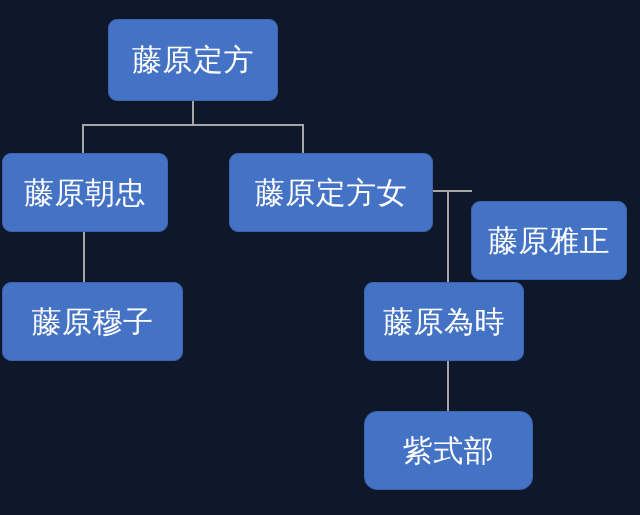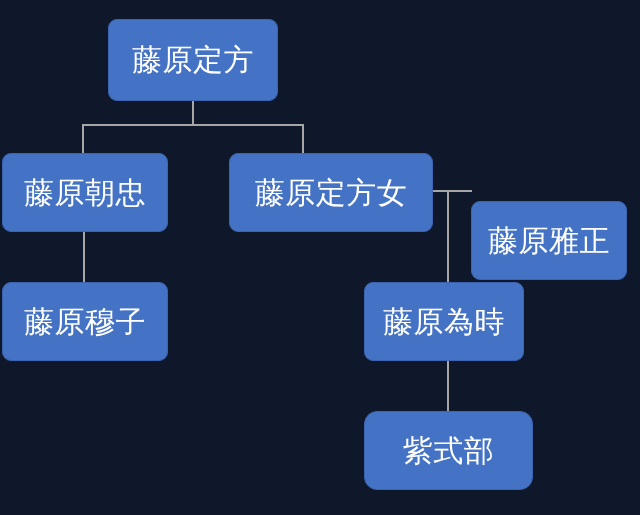--- a/index.html
+++ b/index.html
@@ -43,21 +43,21 @@
     background: #A6A6A6;
   }
   .conn.v { width: 2px; }
   .conn.h { height: 2px; }
 
   
   #n-sadakata      { left: 108px; top: 19px;  width: 170px; height: 82px; }
   #n-tadatada      { left: 2px;   top: 153px; width: 166px; height: 79px; }
   #n-sadakata-musume { left: 229px; top: 153px; width: 204px; height: 79px; }
   #n-masatada      { left: 471px; top: 153px; width: 156px; height: 79px; margin-top: 48px; }
-  #n-mutsuko       { left: 2px;   top: 282px; width: 166px; height: 79px; }
+  #n-mutsuko       { left: 2px;   top: 282px; width: 181px; height: 79px; }
   #n-tametoki      { left: 364px; top: 282px; width: 160px; height: 79px; }
   #n-murasaki      { left: 364px; top: 411px; width: 169px; height: 79px; border-radius: 13px; }
 
   
   #c-root-down     { left: 192px; top: 101px; height: 25px; }
   #c-root-across   { left: 82px;  top: 124px; width: 222px; }
   #c-left-down     { left: 82px;  top: 124px; height: 30px; }
   #c-right-down    { left: 302px; top: 124px; height: 30px; }
   #c-tadatada-mutsuko { left: 83px; top: 232px; height: 51px; }
   #c-spouse        { left: 423px; top: 190px; width: 49px; }

